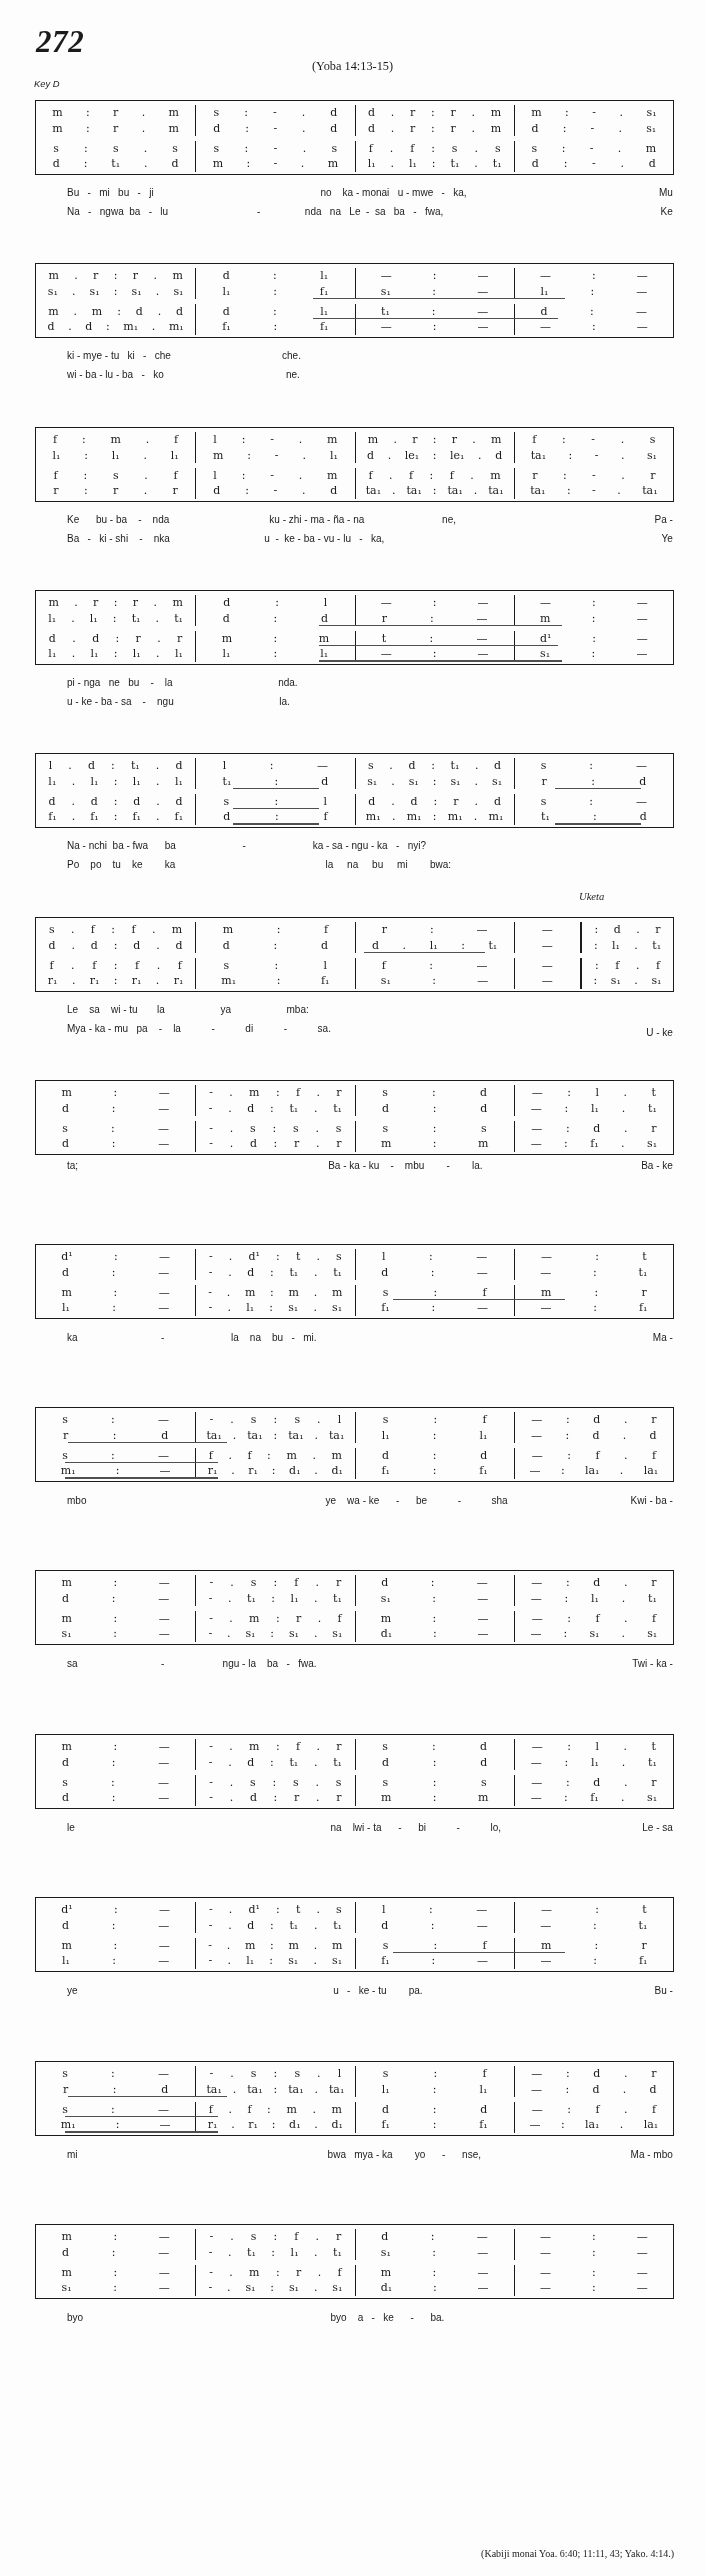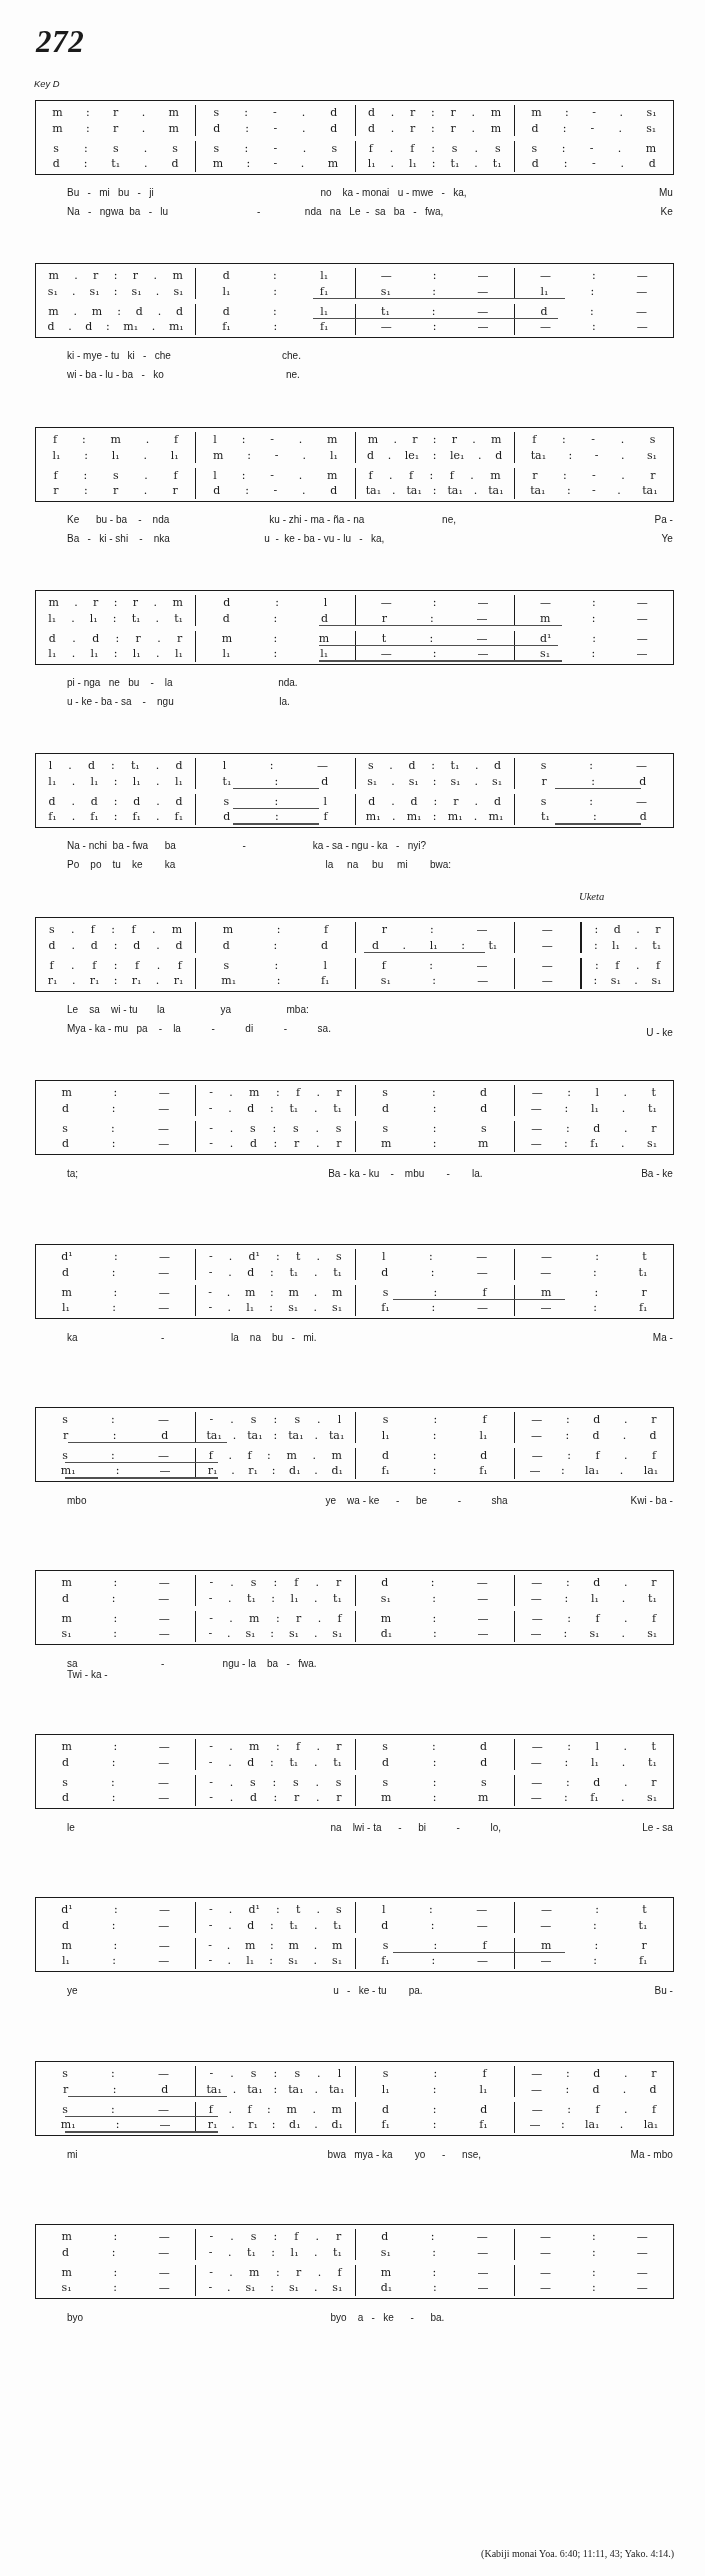--- a/index.html
+++ b/index.html
@@ -26,20 +26,21 @@
   .lyric-line{position:absolute;left:32px;right:1.2px;display:flex;justify-content:space-between;
               font:10px "Liberation Sans",sans-serif;}
   .lyr-left,.lyr-right{white-space:pre;}
   .lyr-right{position:relative;}
 </style>
 </head>
 <body>
 
 <div class="page">
   <div class="hdr-number">272</div>
+  <div class="hdr-subtitle">(Yoba 14:13-15)</div>
   <div class="hdr-key">Key D</div>
   <div class="kolasi">Uketa</div>
   <div id="systems-root">
       <div class="system" style="top: 100px;">
         <div class="score-box">
           <div class="vrow">
             <div class="measure" style="width: 25%;">
               <span class="tk">m</span>
               <span class="tk">:</span>
               <span class="tk">r</span>
@@ -933,21 +934,21 @@
             </div>
             <div class="measure bl" style="width: 25%;">
               <span class="tk">—</span>
               <span class="tk">:</span>
               <span class="tk">f₁</span>
               <span class="tk">.</span>
               <span class="tk">s₁</span>
             </div>
           </div>
         </div>
-        <div class="lyric-line" style="top: 88px;">
+        <div class="lyric-line" style="top: 80px;">
           <span class="lyr-left">ta;                                                                                          Ba - ka - ku    -    mbu        -        la.</span>
           <span class="lyr-right">Ba - ke</span>
         </div>
       </div>
       <div class="system" style="top: 1244px;">
         <div class="score-box">
           <div class="vrow">
             <div class="measure" style="width: 25%;">
               <span class="tk">d¹</span>
               <span class="tk">:</span>
@@ -1289,21 +1290,21 @@
             </div>
             <div class="measure bl" style="width: 25%;">
               <span class="tk">—</span>
               <span class="tk">:</span>
               <span class="tk">s₁</span>
               <span class="tk">.</span>
               <span class="tk">s₁</span>
             </div>
           </div>
         </div>
-        <div class="lyric-line" style="top: 88px; flex-direction: column;">
+        <div class="lyric-line" style="top: 88px;">
           <span class="lyr-left">sa                              -                     ngu - la    ba   -   fwa.</span>
           <span class="lyr-right">Twi - ka -</span>
         </div>
       </div>
       <div class="system" style="top: 1734px;">
         <div class="score-box">
           <div class="vrow">
             <div class="measure" style="width: 25%;">
               <span class="tk">m</span>
               <span class="tk">:</span>

